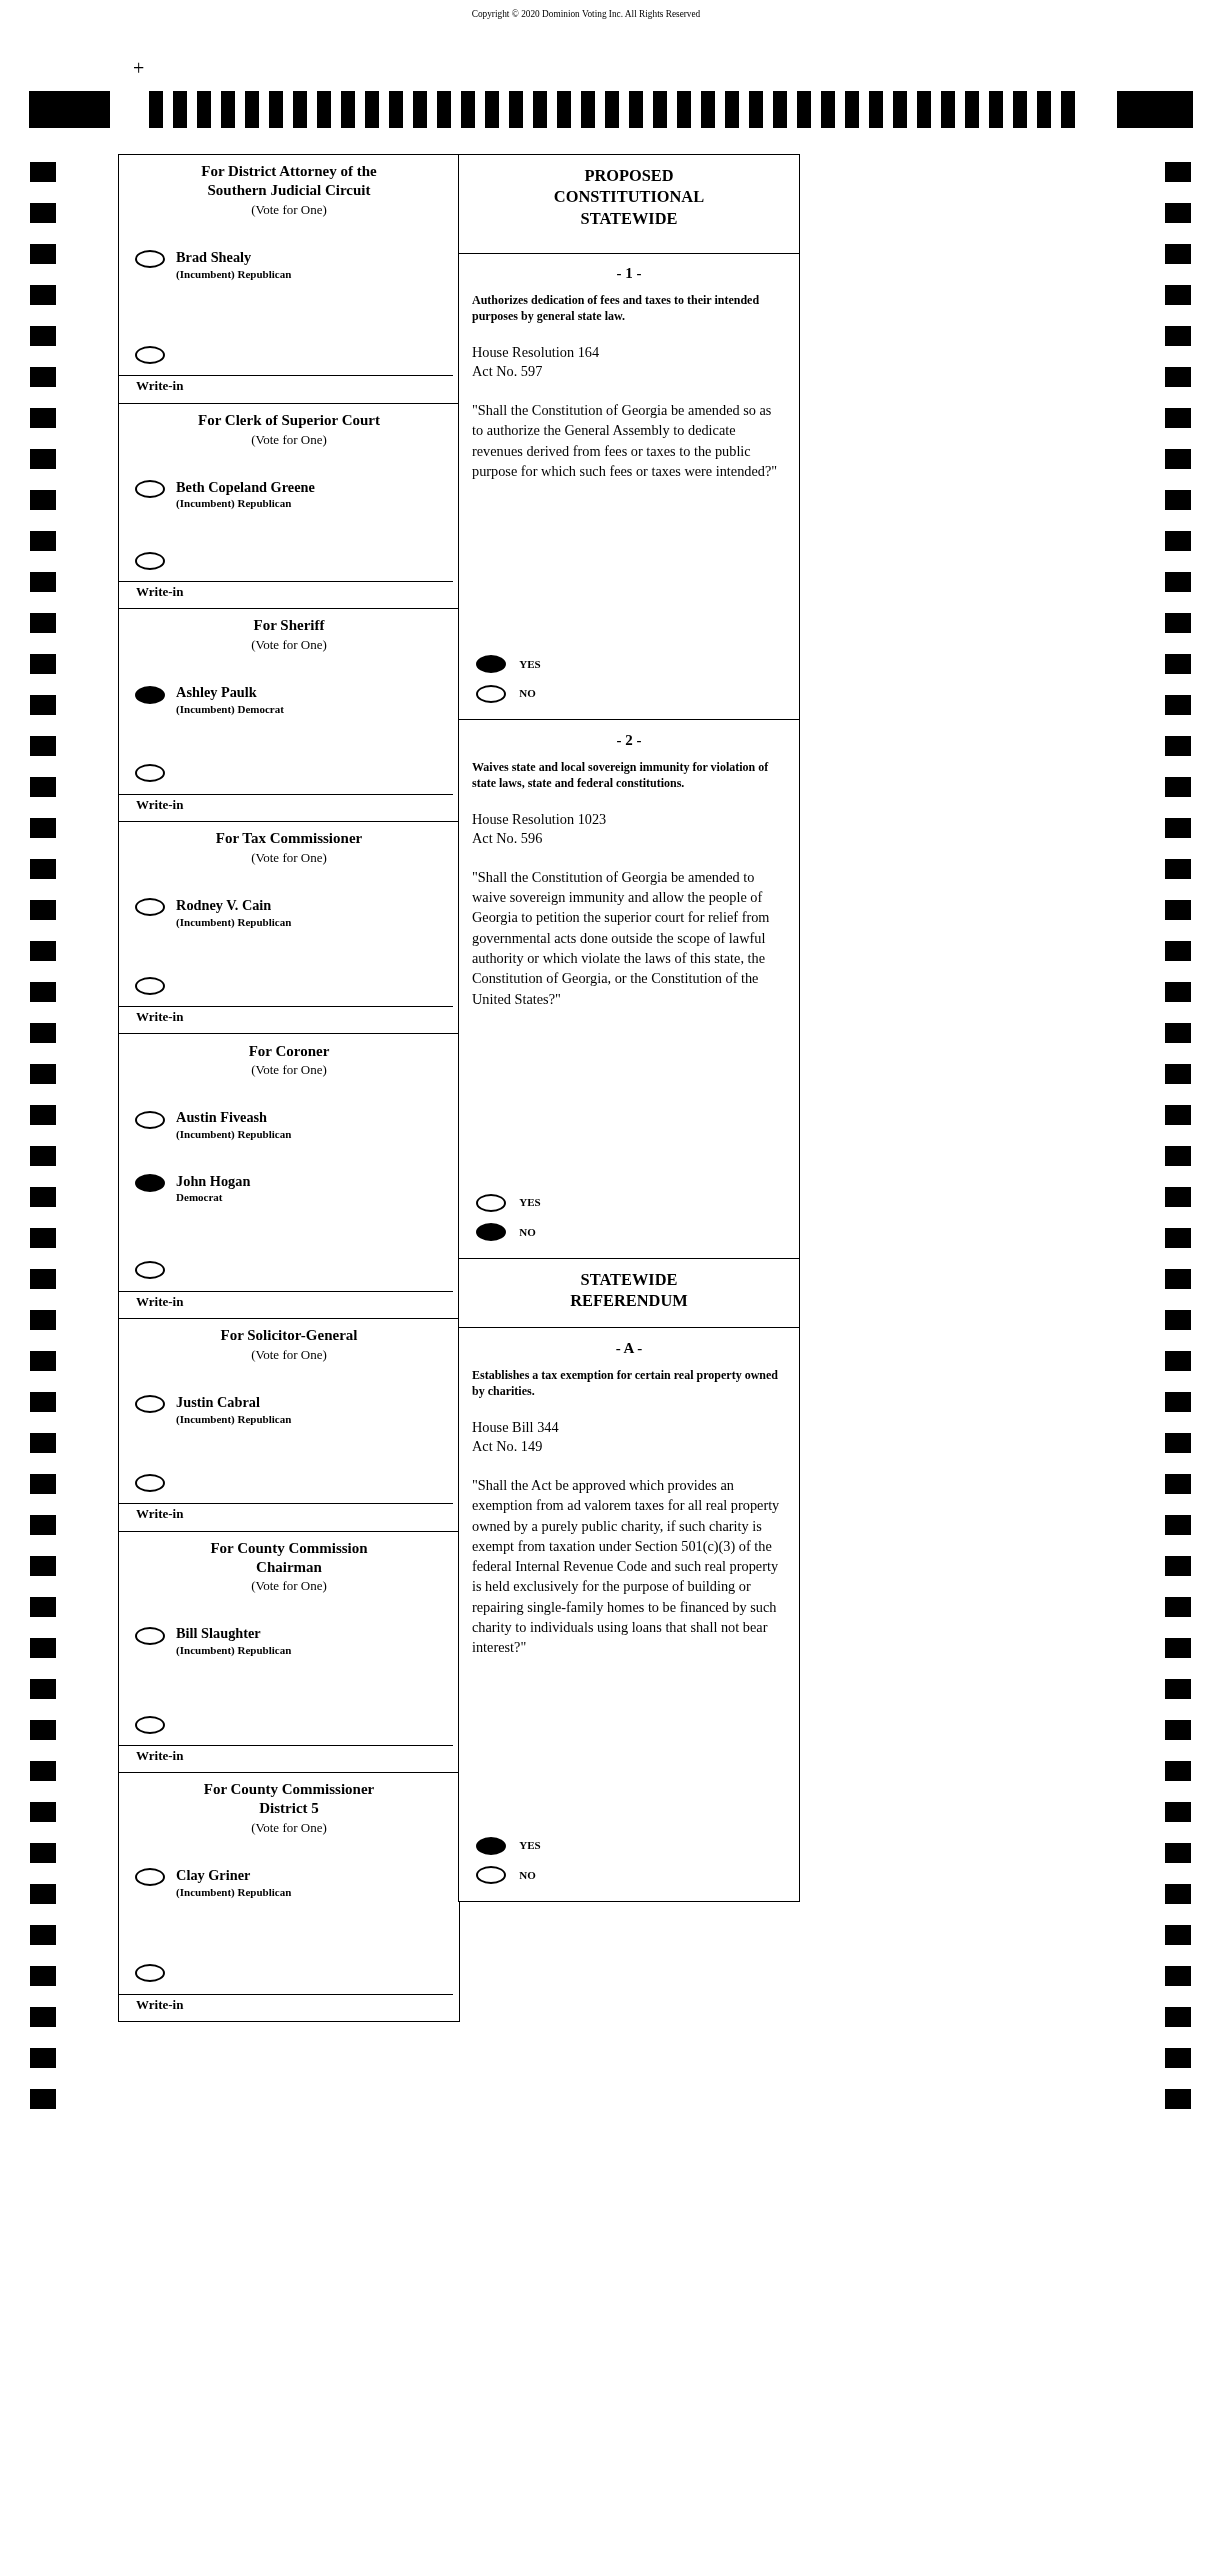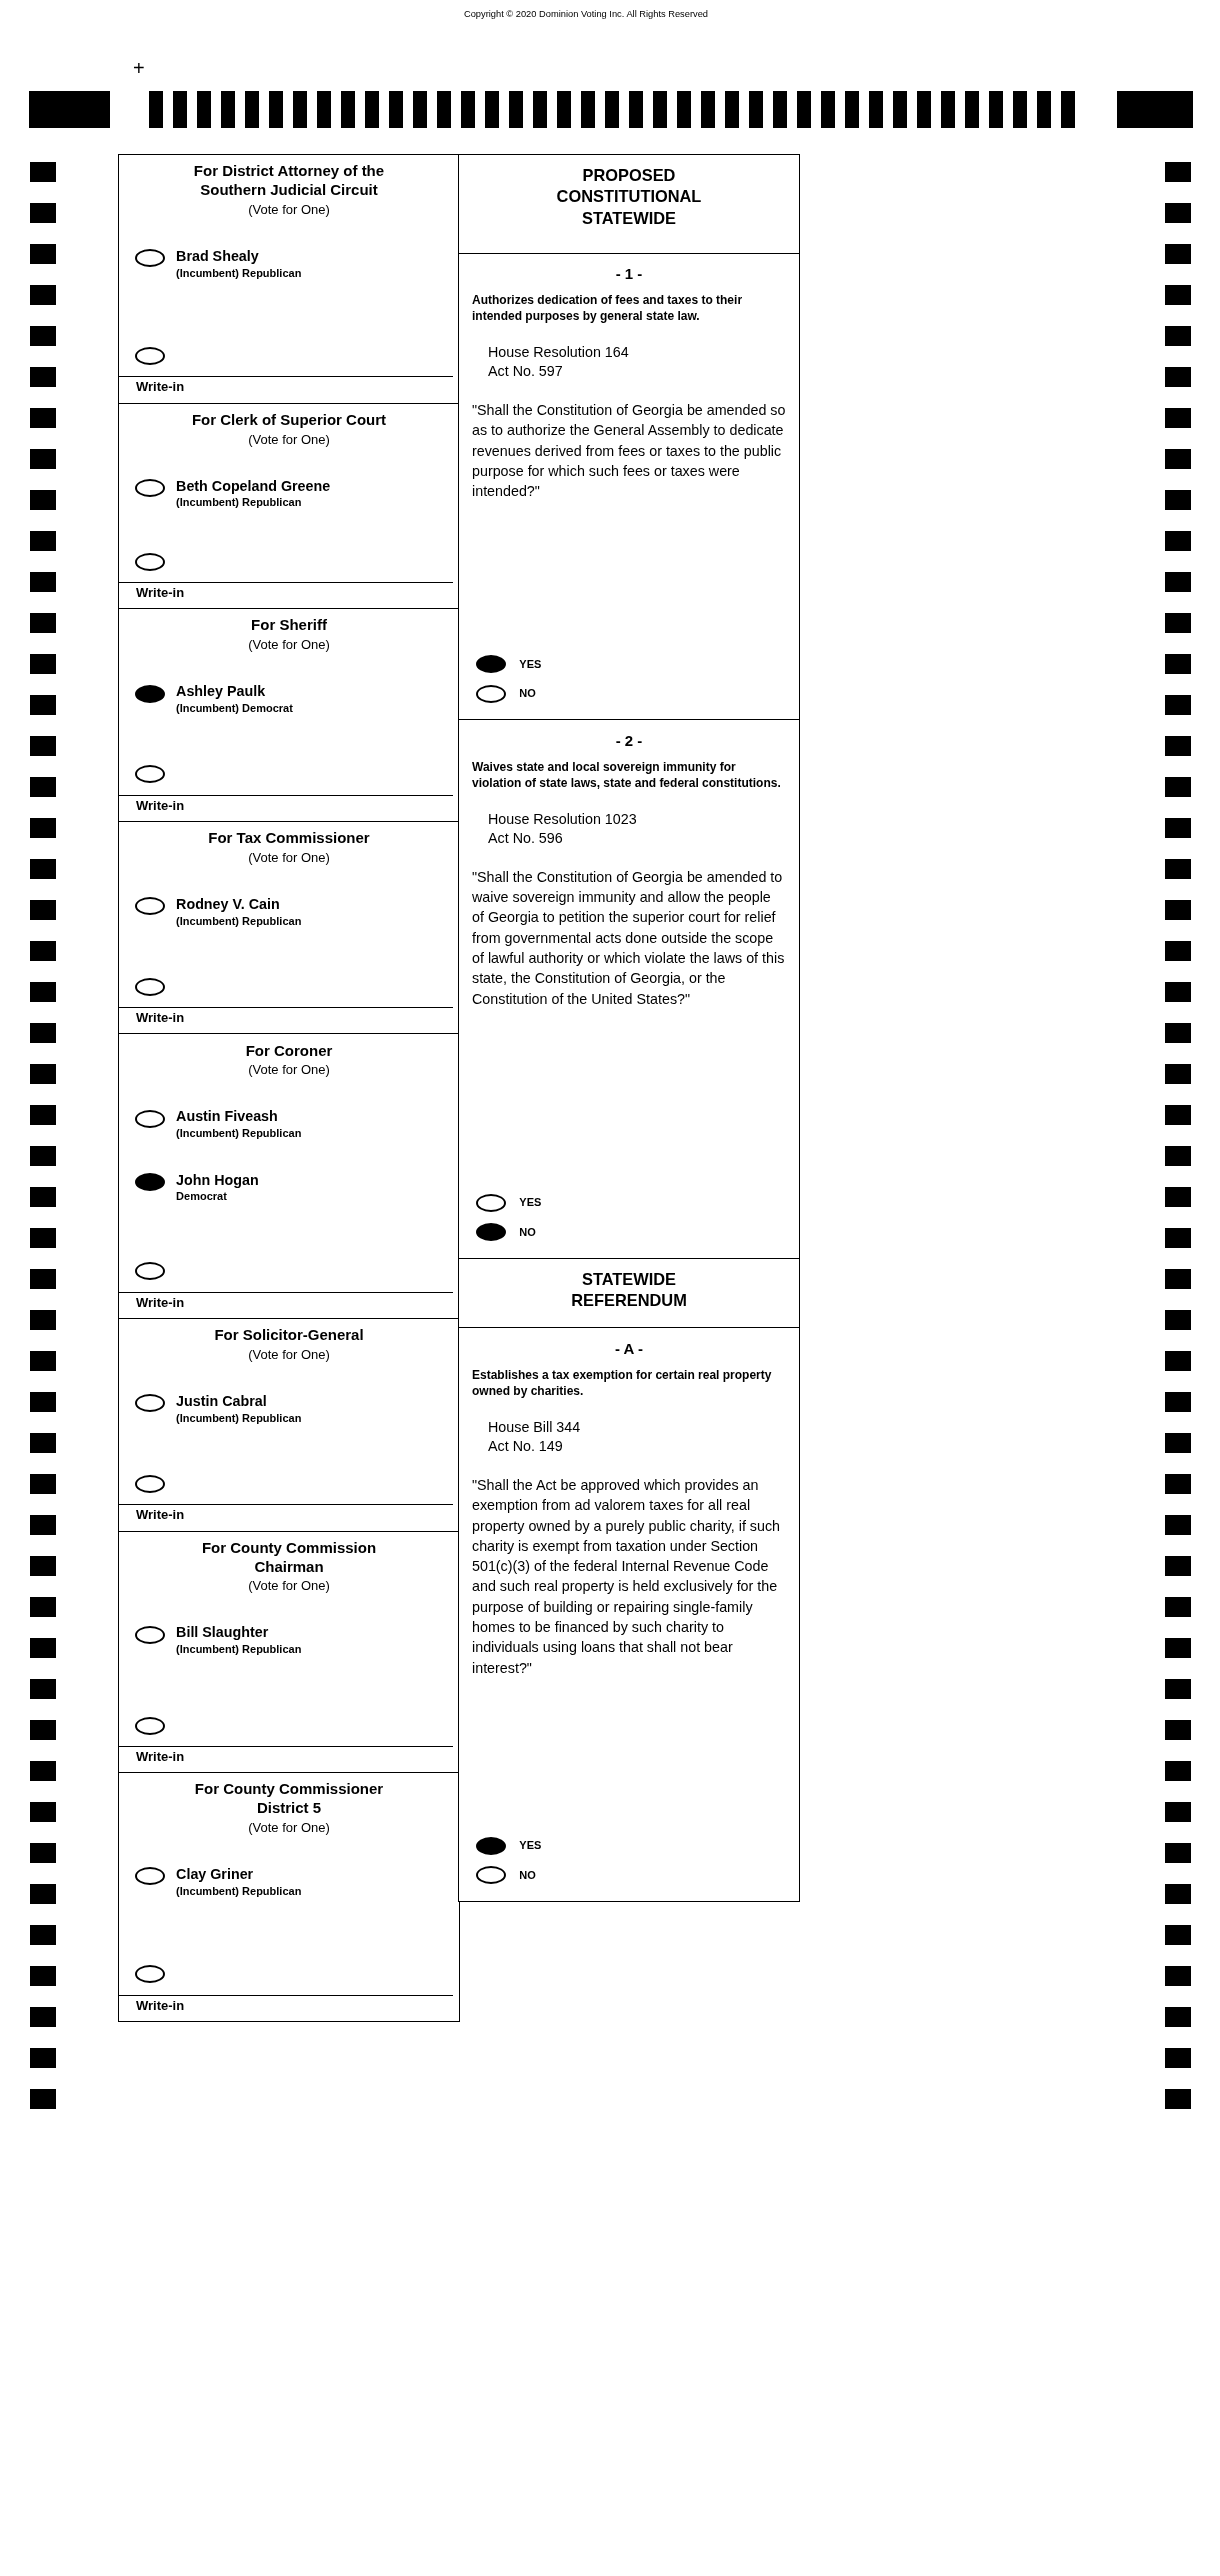--- a/index.html
+++ b/index.html
@@ -1,20 +1,20 @@
 <!DOCTYPE html>
 <html style="font-size:11.4px"><head>
 <meta charset="utf-8">
 <style>
   html,body{margin:0;padding:0;background:#fff;}
   #ballot{
     position:relative;
     width:1221px;height:2112px;
     background:#fff;color:#000;
-    font-family:Liberation Sans, sans-serif;
+    font-family:Liberation Serif, serif;
     overflow:hidden;
     border-radius:25px;
   }
   
   .timing-band{position:absolute;left:29px;width:1164px;height:37px;display:flex;}
   .timing-band .endblock{width:81px;background:#000;}
   .timing-band .endblock.right{width:76px;}
   .timing-band .bars{flex:1;margin:0 39px;background:repeating-linear-gradient(90deg,#000 0 14.3px,transparent 14.3px 24px);}
   .timing-top{top:91px;}
   .timing-bottom{top:2500px;}
@@ -47,21 +47,21 @@
   .cand-party{font-weight:bold;font-size:11px;line-height:1.3;}
   .writein{border-top:1.4px solid #000;margin-right:5.7px;padding:2.1px 0 8.6px 17px;
     font-weight:bold;font-size:13px;}
   
   .rbox{border:1.4px solid #000;box-sizing:border-box;background:#fff;overflow:hidden;}
   .rbox + .rbox{margin-top:-1.4px;}
   .rhead{text-align:center;font-weight:bold;font-size:16.4px;line-height:1.3;padding-top:10px;}
   .measure{display:flex;flex-direction:column;padding:5.7px 13px 0;}
   .m-number{text-align:center;font-weight:bold;font-size:15px;margin:5.7px 0 10px;}
   .m-summary{font-weight:bold;font-size:12px;line-height:1.35;margin-bottom:18.6px;}
-  .m-refs{font-size:14.3px;line-height:1.35;margin-bottom:18.6px;margin-left:16px;}
+  .m-refs{font-size:14.3px;line-height:1.35;margin-bottom:18.6px;}
   .m-question{font-size:14.3px;line-height:1.42;}
   .choices{margin-top:auto;margin-bottom:17px;}
   .choice-row{display:flex;align-items:center;margin-top:10px;padding-left:4.3px;}
   .choice-label{font-weight:bold;font-size:11px;margin-left:13px;}
 </style>
 </head>
 <body>
 
 <div id="ballot">
 

